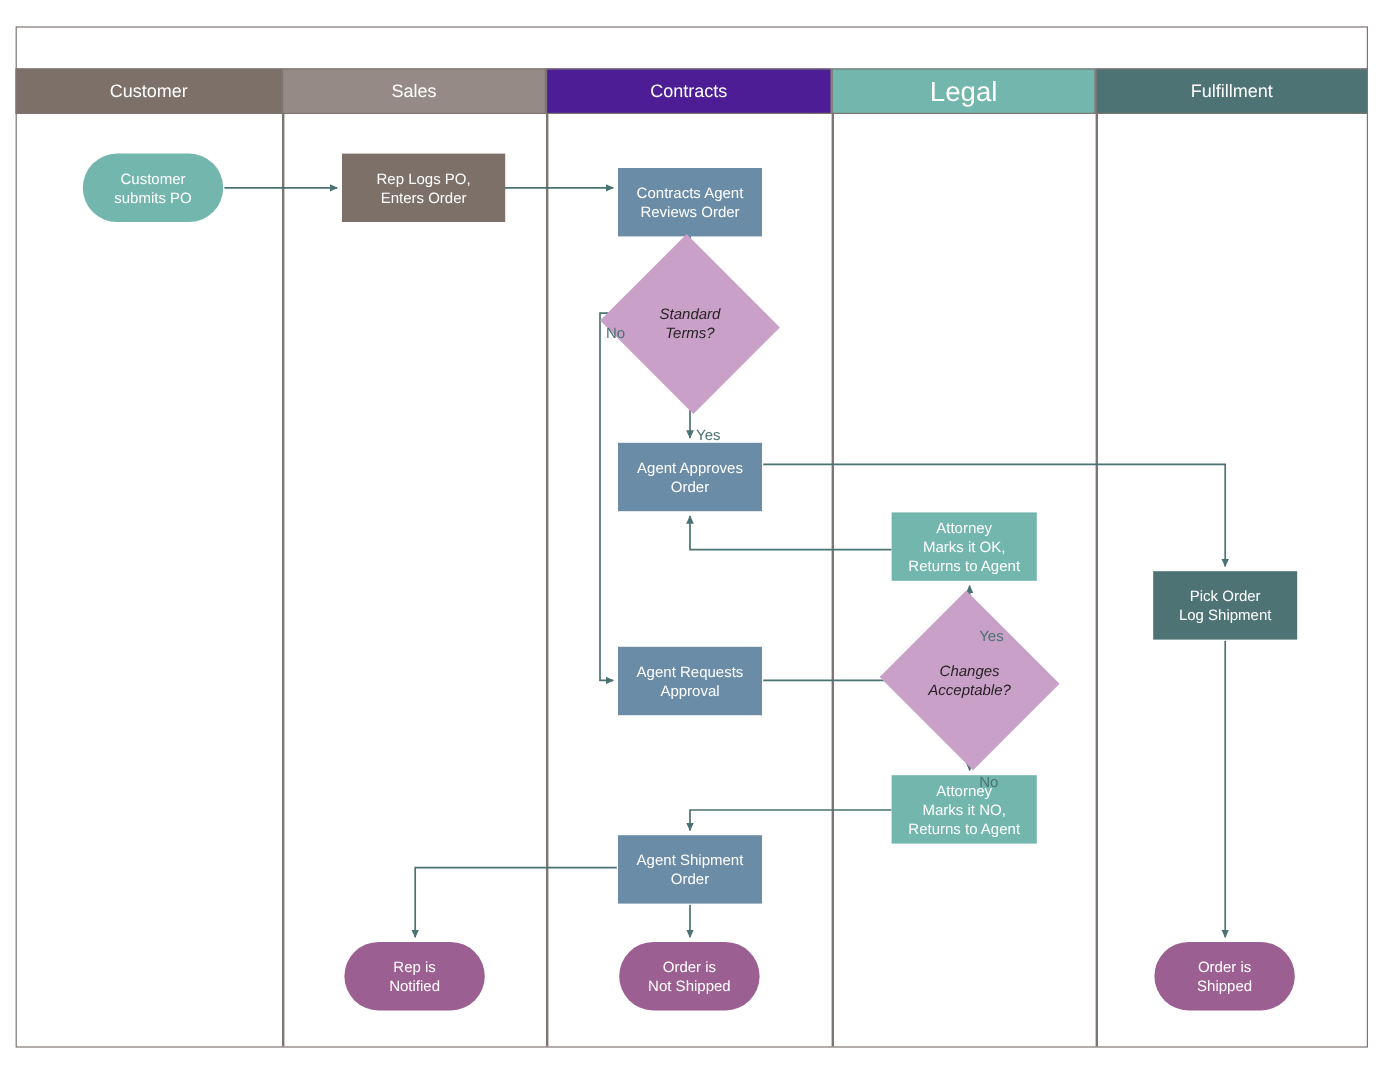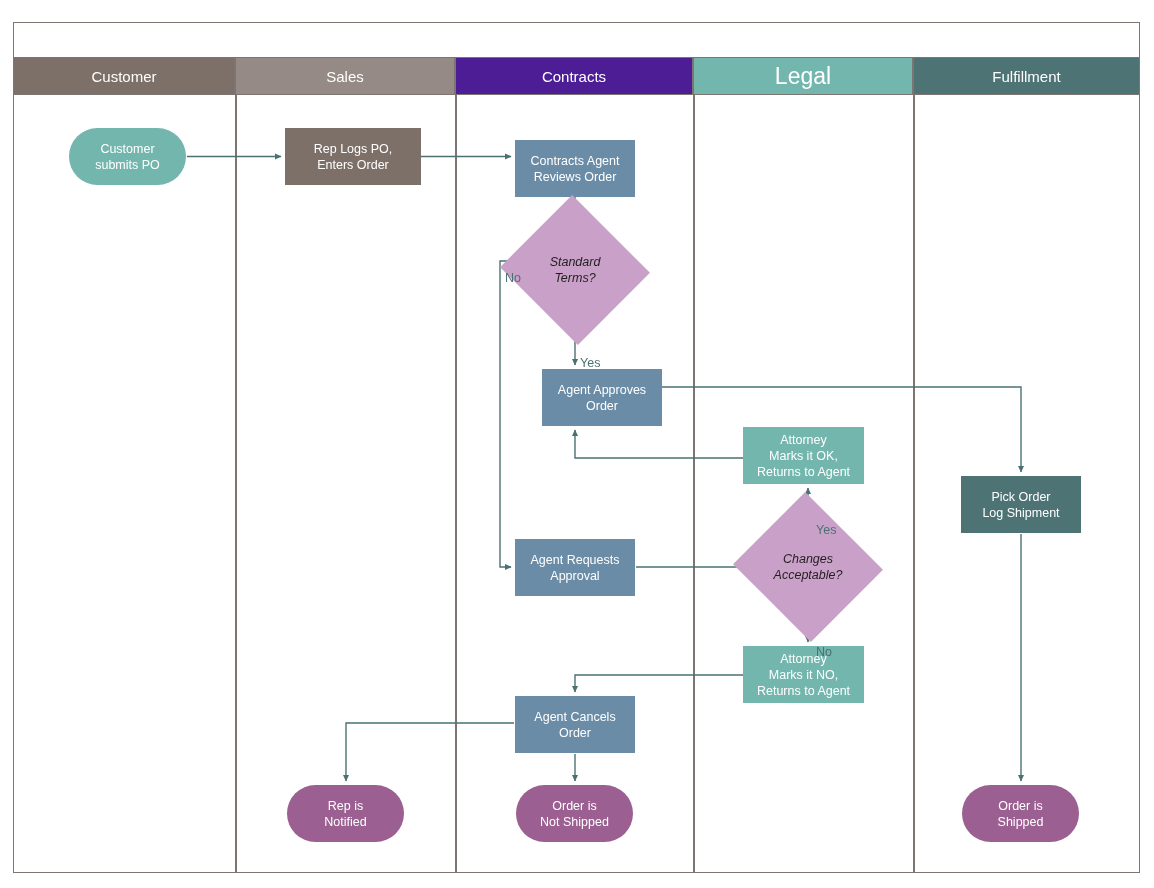--- a/index.html
+++ b/index.html
@@ -179,21 +179,21 @@
       </div>
       <div class="node proc" style="left: 515px; top: 128px; width: 120px; height: 57px; background: rgb(107, 140, 166); margin-top: 12px;">
         <span class="lbl">Contracts Agent
 Reviews Order</span>
       </div>
       <div class="diamond" style="left: 520px; top: 219px; width: 110px; height: 102px;">
         <div class="dshape" style="background: rgb(201, 160, 200);"></div>
         <div class="dtext">Standard
 Terms?</div>
       </div>
-      <div class="node proc" style="left: 515px; top: 369px; width: 120px; height: 57px; background: rgb(107, 140, 166); margin-left: 27px;">
+      <div class="node proc" style="left: 515px; top: 369px; width: 120px; height: 57px; background: rgb(107, 140, 166);">
         <span class="lbl">Agent Approves
 Order</span>
       </div>
       <div class="node proc" style="left: 743px; top: 427px; width: 121px; height: 57px; background: rgb(115, 182, 173);">
         <span class="lbl">Attorney
 Marks it OK,
 Returns to Agent</span>
       </div>
       <div class="node proc" style="left: 515px; top: 539px; width: 120px; height: 57px; background: rgb(107, 140, 166);">
         <span class="lbl">Agent Requests
@@ -203,21 +203,21 @@
         <div class="dshape" style="background: rgb(201, 160, 200);"></div>
         <div class="dtext">Changes
 Acceptable?</div>
       </div>
       <div class="node proc" style="left: 743px; top: 646px; width: 121px; height: 57px; background: rgb(115, 182, 173);">
         <span class="lbl">Attorney
 Marks it NO,
 Returns to Agent</span>
       </div>
       <div class="node proc" style="left: 515px; top: 696px; width: 120px; height: 57px; background: rgb(107, 140, 166);">
-        <span class="lbl">Agent Cancels
+        <span class="lbl">Agent Shipment
 Order</span>
       </div>
       <div class="node proc" style="left: 961px; top: 476px; width: 120px; height: 57px; background: rgb(77, 115, 117);">
         <span class="lbl">Pick Order
 Log Shipment</span>
       </div>
       <div class="node term" style="left: 287px; top: 785px; width: 117px; height: 57px; background: rgb(156, 95, 145);">
         <span class="lbl">Rep is
 Notified</span>
       </div>

